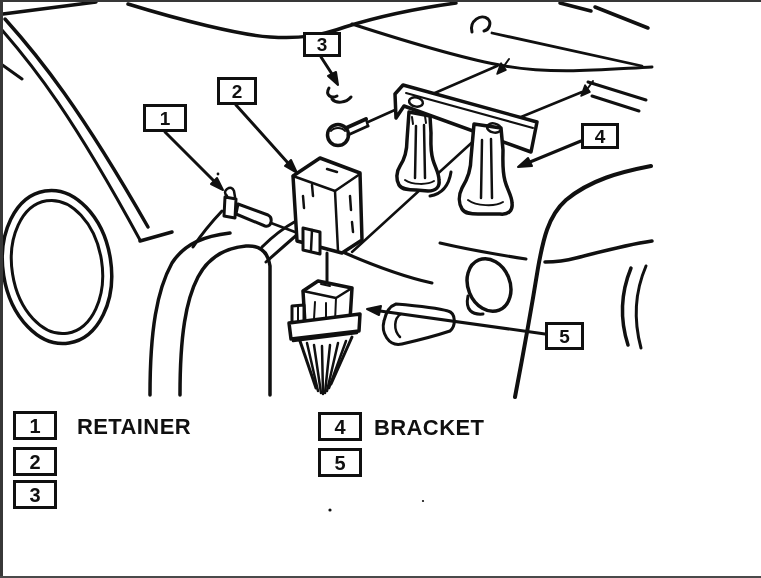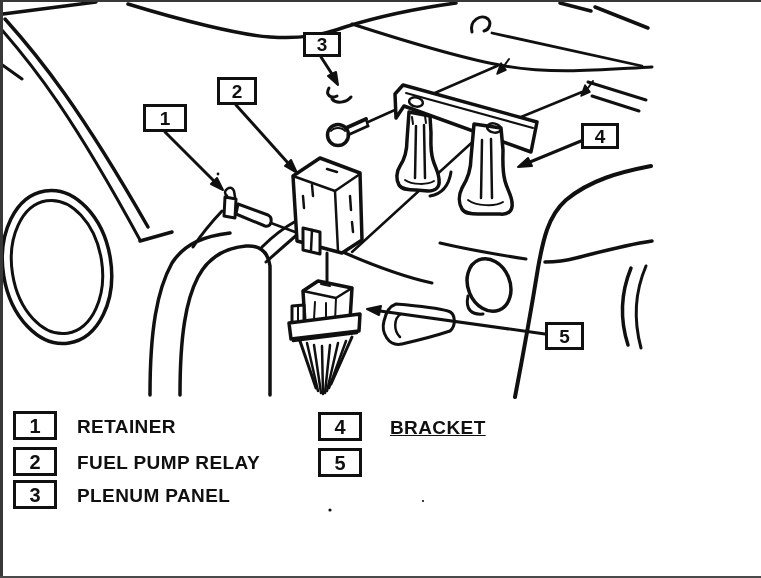--- a/index.html
+++ b/index.html
@@ -20,24 +20,24 @@
   .legend-row{display:flex;align-items:center;margin-bottom:7px;}
   .legend-row.multiline{align-items:flex-start;}
   .legend-col1 .legend-row:nth-child(2){margin-bottom:4px;}
   .legend-box{
     flex:0 0 auto;box-sizing:border-box;width:44px;height:29px;
     border:3px solid #101010;background:#ffffff;
     display:flex;align-items:center;justify-content:center;
     font-weight:bold;font-size:20px;line-height:1;
   }
   .legend-label{
-    font-weight:bold;font-size:19px;line-height:25px;letter-spacing:0.4px;
+    font-weight:bold;font-size:22px;line-height:25px;letter-spacing:0.4px;
     margin-left:20px;margin-top:2px;white-space:nowrap;
   }
-  .legend-col2 .legend-label{margin-left:28px;text-decoration:underline;}
+  .legend-col2 .legend-label{margin-left:12px;}
   .legend-label.wrap{white-space:normal;width:160px;margin-top:0;}
 </style>
 </head>
 <body>
 
 <div class="stage">
 
   <svg class="art" width="761" height="578" viewBox="0 0 761 578" fill="none" stroke="#101010" stroke-linecap="round" stroke-linejoin="round">
 
     <path d="M3,14 L96,2" stroke-width="3.5"></path>
@@ -194,27 +194,25 @@
     <div class="legend-row">
       <div class="legend-box">
         <span>1</span>
       </div>
       <span class="legend-label">RETAINER</span>
     </div>
     <div class="legend-row">
       <div class="legend-box">
         <span>2</span>
       </div>
-      <span class="legend-label">FUEL PUMP RELAY</span>
     </div>
     <div class="legend-row">
       <div class="legend-box">
         <span>3</span>
       </div>
-      <span class="legend-label">PLENUM PANEL</span>
     </div>
   </div>
 
   <div class="legend-col legend-col2" style="left:318px;top:412px;">
     <div class="legend-row">
       <div class="legend-box">
         <span>4</span>
       </div>
       <span class="legend-label">BRACKET</span>
     </div>

